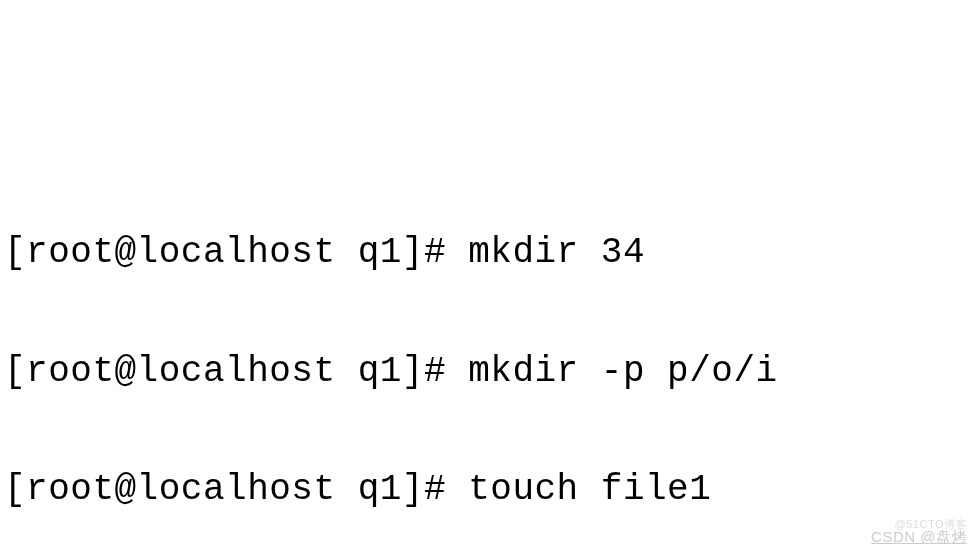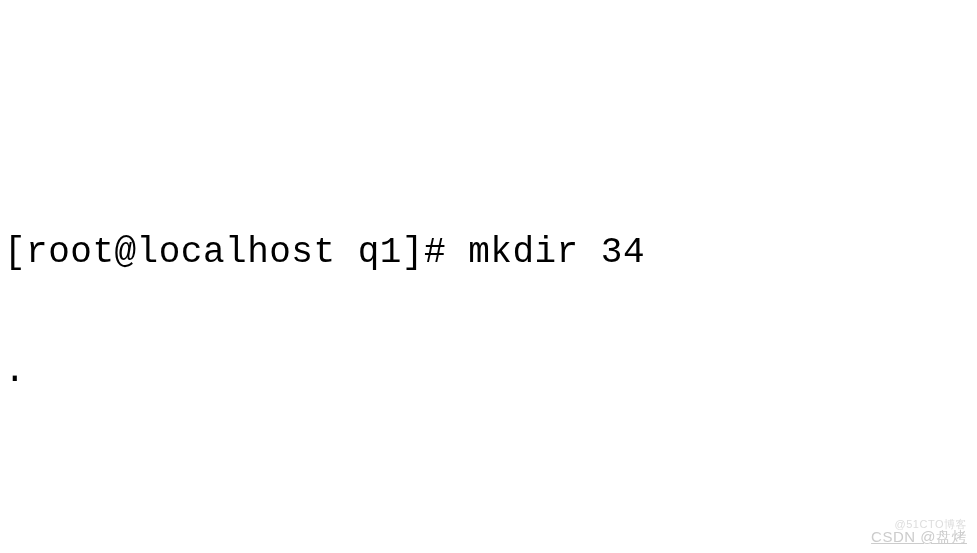--- a/index.html
+++ b/index.html
@@ -41,20 +41,22 @@
       white-space: normal;
     }
   </style>
 </head>
 <body>
 
 
 
 <div>
 <span class="terminal-line">[root@localhost q1]# mkdir 34</span>
+<span class="terminal-line">[root@localhost q1]# mkdir -p p/o/i</span>
+<span class="terminal-line">[root@localhost q1]# touch file1</span>
 <span class="terminal-line">.</span>
 
 
 
 
 
 <span class="terminal-line"></span>
 
 </div>
 

